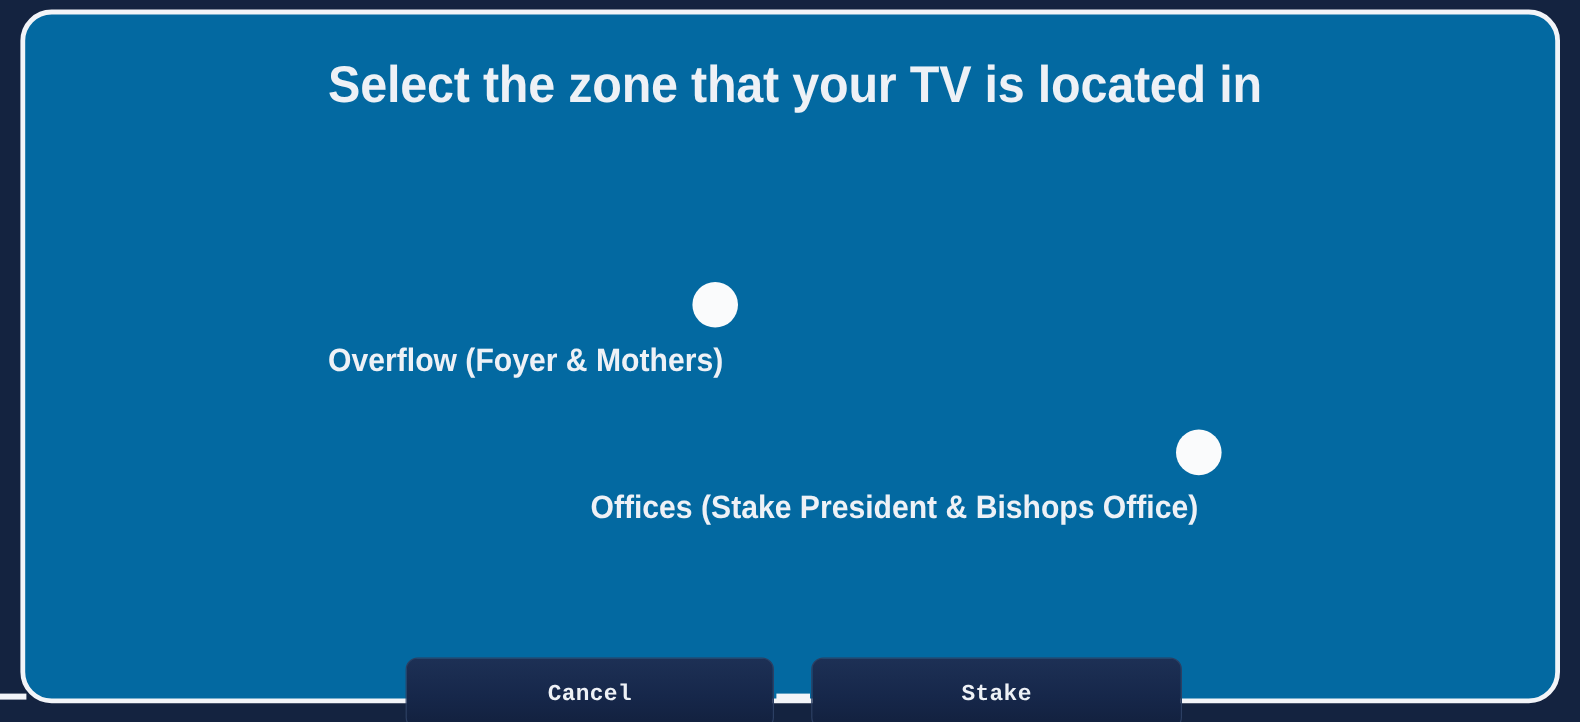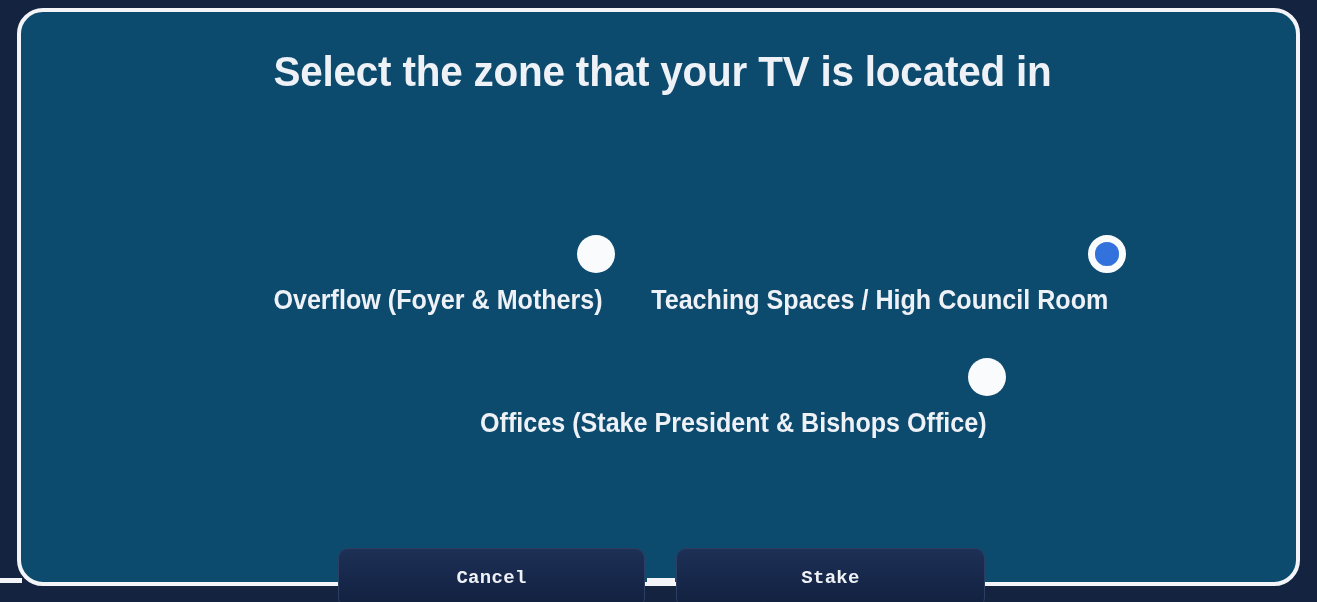--- a/index.html
+++ b/index.html
@@ -20,21 +20,21 @@
   
   #dialog-frame {
     position: absolute;
     left: 17px;
     top: 8px;
     width: 1283px;
     height: 578px;
     box-sizing: border-box;
     border: 4px solid #f2f4f8;
     border-radius: 26px;
-    background: #0c4a6e;
+    background: #0369a1;
   }
 
   
   #dialog-title {
     position: absolute;
     left: 0;
     top: 38px;
     width: 1283px;
     text-align: center;
     color: #eef1f6;
@@ -57,21 +57,21 @@
   }
   .option {
     position: absolute;
     display: flex;
     flex-direction: column;
     align-items: flex-end;
     cursor: pointer;
   }
   .option-0 { left: 227px; top: 18px; width: 367px; }
   .option-1 { left: 600px; top: 18px; width: 505px; }
-  .option-2 { left: 340px; top: 141px; width: 645px; }
+  .option-2 { left: 352px; top: 141px; width: 645px; }
 
   .radio {
     width: 38px;
     height: 38px;
     border-radius: 50%;
     background: #fafbfc;
     box-sizing: border-box;
     flex: none;
   }
   .radio.checked {
@@ -159,26 +159,20 @@
 
     <div id="options">
 
       <div class="option option-0">
         <span class="radio">
           
         </span>
         <span class="option-label">Overflow (Foyer &amp; Mothers)</span>
       </div>
 
-      <div class="option option-1">
-        <span class="radio checked">
-          <span class="dot"></span>
-        </span>
-        <span class="option-label">Teaching Spaces / High Council Room</span>
-      </div>
 
       <div class="option option-2">
         <span class="radio">
           
         </span>
         <span class="option-label">Offices (Stake President &amp; Bishops Office)</span>
       </div>
 
     </div>
   </div>

